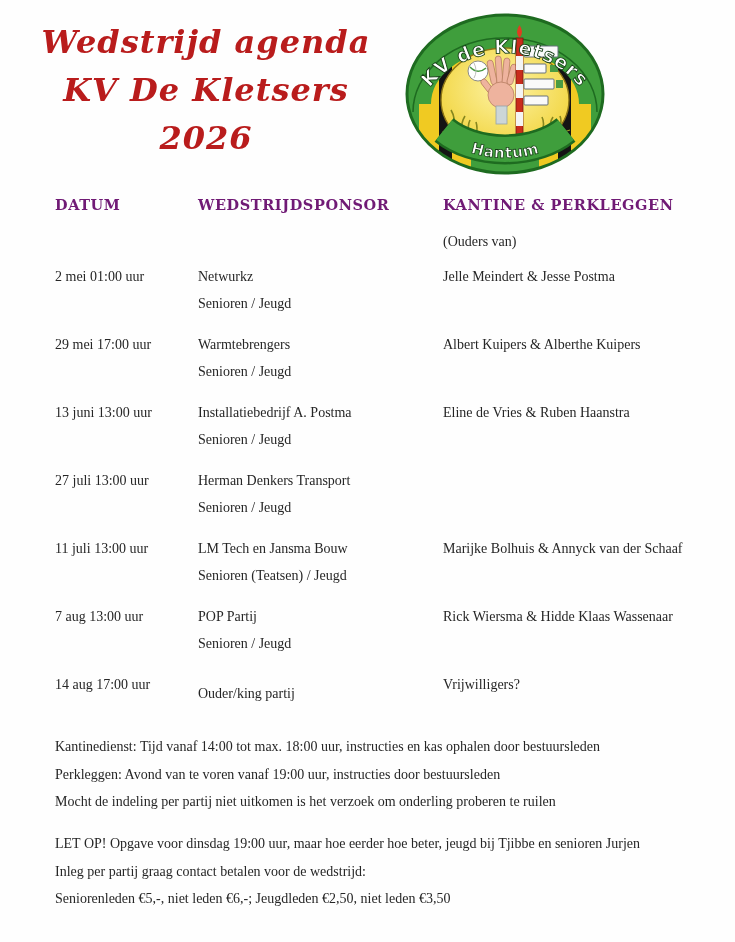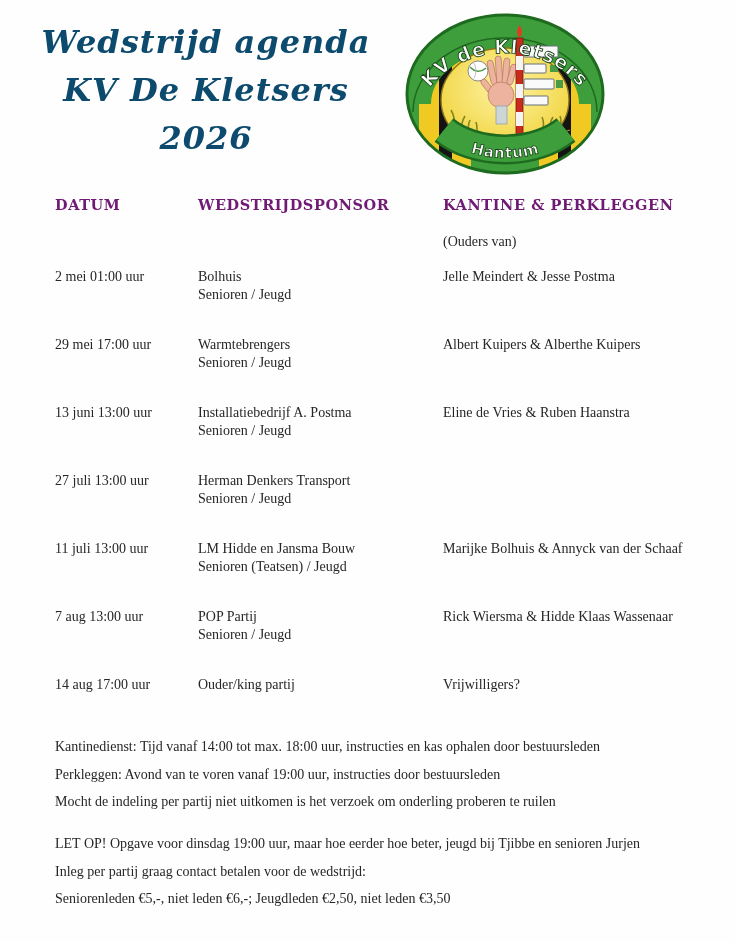--- a/index.html
+++ b/index.html
@@ -8,36 +8,36 @@
     position:relative; width:735px; height:942px; margin:0 auto;
     background:#fefefe; overflow:hidden;
     font-family:"Liberation Serif", serif; color:#262626;
   }
   
   .title-block {
     position:absolute; left:38px; top:18px; width:336px;
     text-align:center;
     font-family:"DejaVu Serif", serif;
     font-weight:bold; font-style:italic;
-    font-size:32px; line-height:48px; letter-spacing:1px; color:#0c4a6e;
+    font-size:32px; line-height:48px; letter-spacing:1px; color:#b91c1c;
   }
   
   .logo-wrap { position:absolute; left:404px; top:12px; width:202px; height:164px; }
   
   .schedule { position:absolute; left:55px; top:196px; width:655px; }
   .grid-3 { display:grid; grid-template-columns:143px 245px 1fr; align-items:start; }
   .sched-header {
     font-family:"DejaVu Serif", serif; font-weight:bold;
     font-size:14.5px; letter-spacing:0.6px; color:#701a75; height:18px;
   }
   .sub-row { margin-top:19px; font-size:14px; line-height:18px; }
   .rows { margin-top:17px; }
   .sched-row { height:68px; font-size:14px; }
   .cell-line1 { line-height:18px; }
-  .cell-line2 { line-height:18px; }
+  .cell-line2 { line-height:18px; margin-top:9px; }
   
   .notes { position:absolute; left:55px; width:660px; font-size:14px; line-height:27.5px; }
   .notes-1 { top:733px; }
   .notes-2 { top:830px; }
 </style>
 </head>
 <body>
 
 <div class="page">
 
@@ -138,21 +138,21 @@
       <div></div>
         <div></div>
       <div>(Ouders van)</div>
     </div>
 
     <div class="rows">
 
       <div class="grid-3 sched-row">
         <div class="cell-line1">2 mei 01:00 uur</div>
         <div>
-          <div class="cell-line1">Bolhuis</div>
+          <div class="cell-line1">Netwurkz</div>
           <div class="cell-line2">Senioren / Jeugd</div>
         </div>
         <div class="cell-line1">Jelle Meindert &amp; Jesse Postma</div>
       </div>
 
       <div class="grid-3 sched-row">
         <div class="cell-line1">29 mei 17:00 uur</div>
         <div>
           <div class="cell-line1">Warmtebrengers</div>
           <div class="cell-line2">Senioren / Jeugd</div>
@@ -173,21 +173,21 @@
         <div class="cell-line1">27 juli 13:00 uur</div>
         <div>
           <div class="cell-line1">Herman Denkers Transport</div>
           <div class="cell-line2">Senioren  / Jeugd</div>
         </div>
       </div>
 
       <div class="grid-3 sched-row">
         <div class="cell-line1">11 juli 13:00 uur</div>
         <div>
-          <div class="cell-line1">LM Hidde en Jansma Bouw</div>
+          <div class="cell-line1">LM Tech en Jansma Bouw</div>
           <div class="cell-line2">Senioren (Teatsen) / Jeugd</div>
         </div>
         <div class="cell-line1">Marijke Bolhuis &amp; Annyck van der Schaaf</div>
       </div>
 
       <div class="grid-3 sched-row">
         <div class="cell-line1">7 aug 13:00 uur</div>
         <div>
           <div class="cell-line1">POP Partij</div>
           <div class="cell-line2">Senioren / Jeugd</div>

